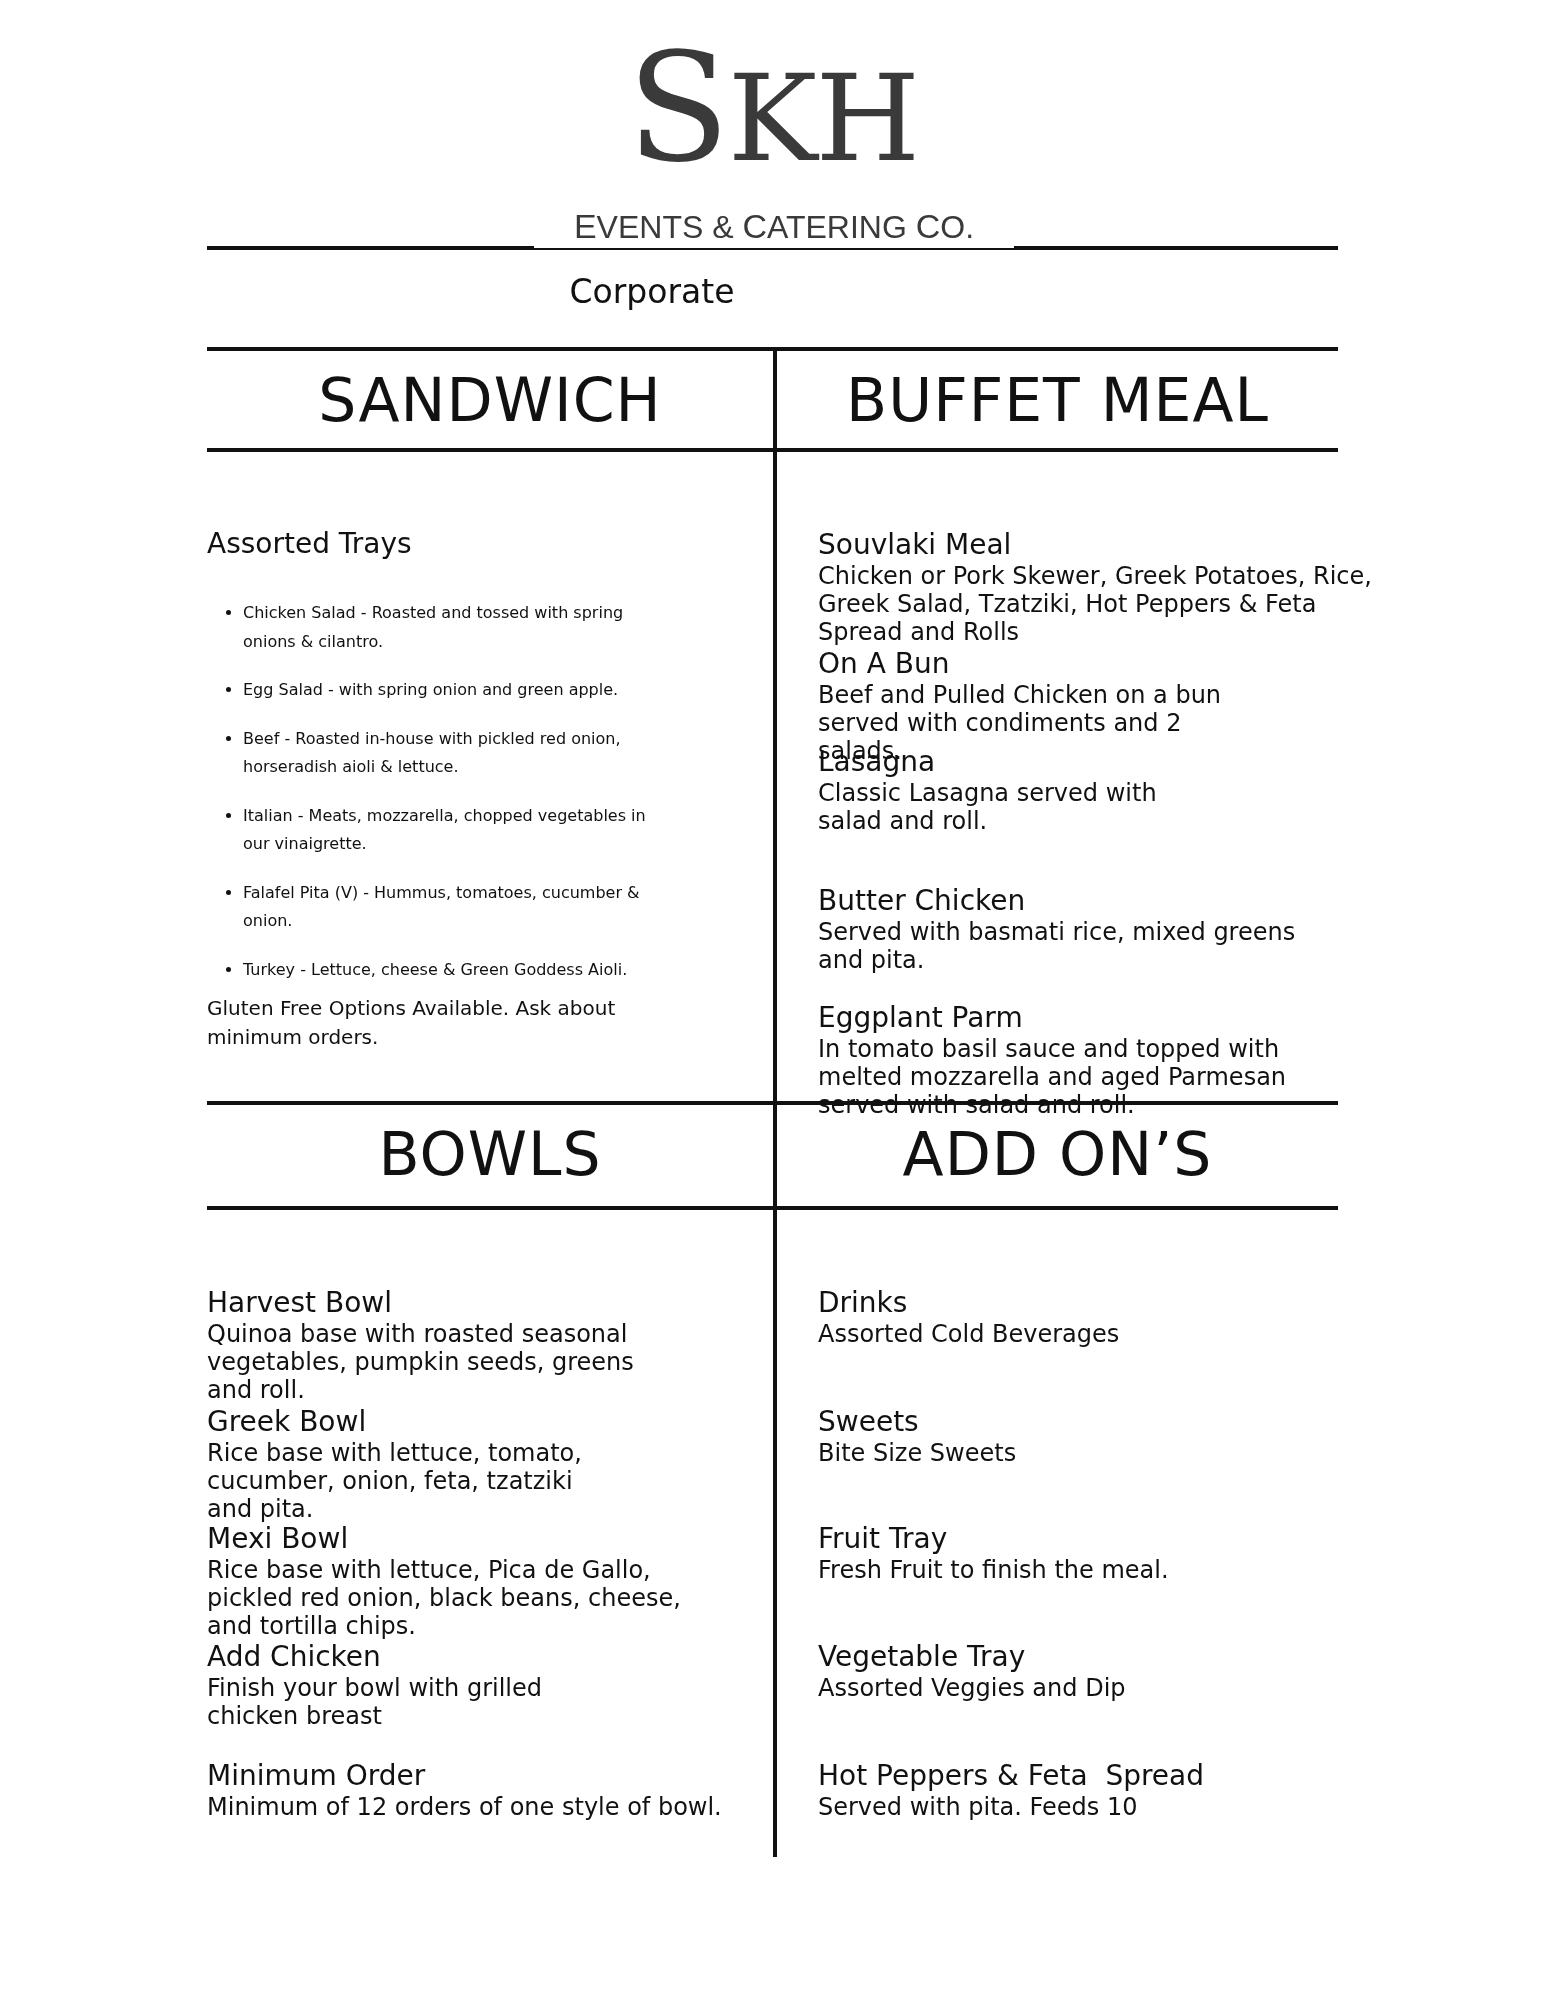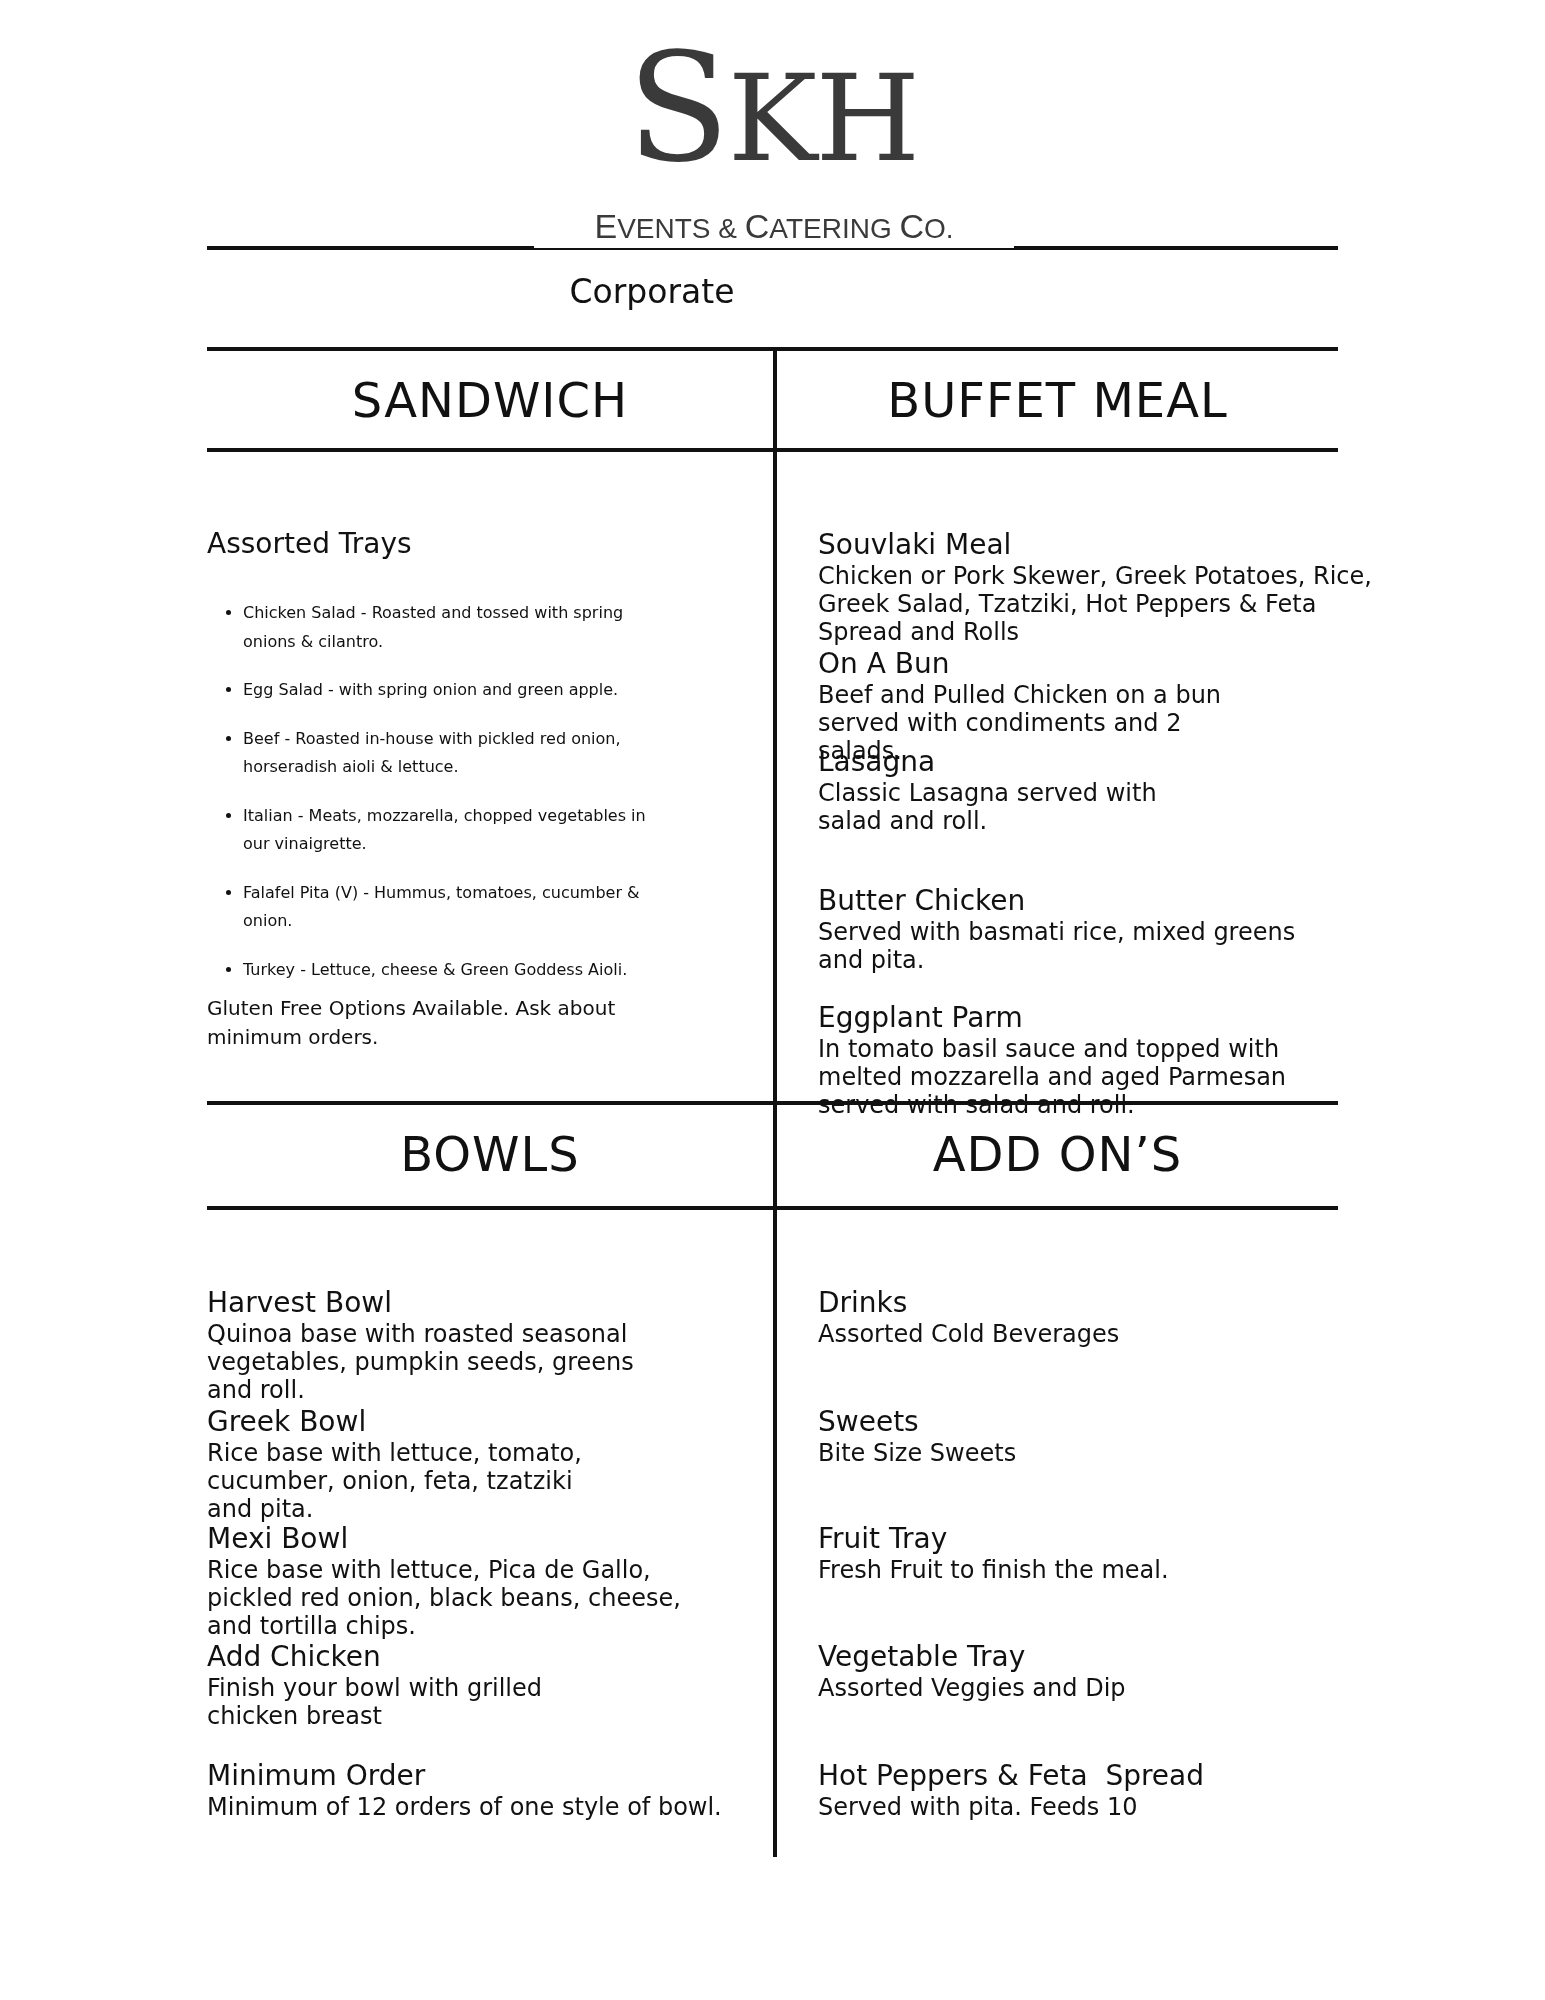--- a/index.html
+++ b/index.html
@@ -2,23 +2,23 @@
 <html><head>
 <meta charset="utf-8">
 <style>
   html, body { margin:0; padding:0; background:#ffffff; }
   body { width:1545px; height:2000px; position:relative; overflow:hidden; color:#111; font-family:"DejaVu Sans", sans-serif; }
   .hline { position:absolute; left:207px; width:1131px; height:4px; background:#111; }
   .vline { position:absolute; left:773px; width:4px; background:#111; }
   .logo-mark { position:absolute; left:0; width:1545px; top:38px; text-align:center; font-family:"DejaVu Serif", serif; color:#3a3a3a; font-size:120px; line-height:140px; letter-spacing:-2px; }
   .logo-mark .big { font-size:150px; }
   .logo-sub { position:absolute; left:534px; width:480px; top:204px; height:44px; text-align:center; background:#fff; font-family:"Liberation Sans", sans-serif; color:#3a3a3a; font-size:34px; line-height:44px; }
-  .logo-sub .sm { font-size:28px; }
+  .logo-sub .sm { font-size:32px; }
   .subtitle { position:absolute; left:0; width:1304px; top:272px; text-align:center; font-size:33px; color:#111; }
-  .sec-title { position:absolute; text-align:center; font-size:48px; line-height:60px; color:#111; letter-spacing:1px; }
+  .sec-title { position:absolute; text-align:center; font-size:60px; line-height:60px; color:#111; letter-spacing:1px; }
   .item-title { font-size:28px; line-height:34px; color:#111;margin-top:44px; }
   .item-desc { font-size:24px; line-height:28px; color:#111; }
   .block { position:absolute; }
   ul.trays { margin:0; padding:0 0 0 36px; list-style:disc; }
   ul.trays li { font-size:16px; line-height:28.5px; padding-left:0;margin-top:20px; }
   .note { font-size:20px; line-height:29px; }
 </style>
 </head>
 <body>
 

